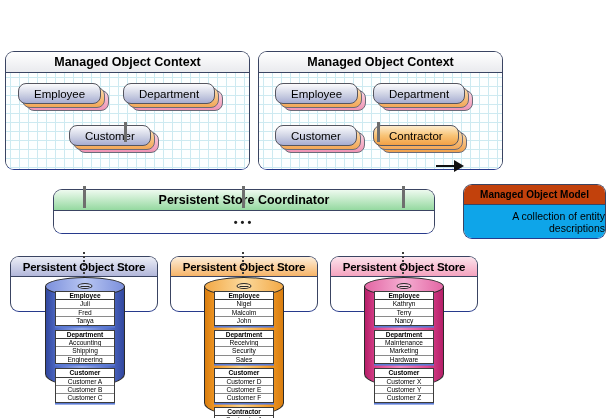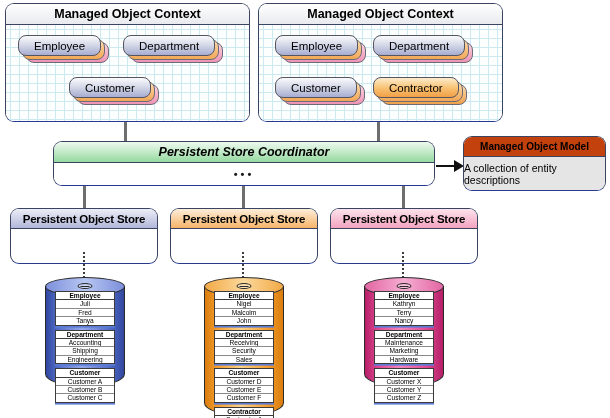--- a/index.html
+++ b/index.html
@@ -1,21 +1,21 @@
 <!DOCTYPE html>
 <html><head>
 <meta charset="utf-8">
 <style>
   html,body{margin:0;padding:0;background:#fff;}
   #canvas{position:relative;width:610px;height:418px;background:#fff;
     font-family:"Liberation Sans", sans-serif;overflow:hidden;}
 
   
   .nbox{position:absolute;border:1.6px solid #3a4462;border-bottom-color:#273a8c;
-    border-radius:9px;background:#fff;box-sizing:border-box;overflow:hidden;}
+    border-radius:9px;background:#fff;box-sizing:border-box;overflow:hidden;margin-top:48px;}
   .nbox .hd{font-weight:bold;color:#000;text-align:center;box-sizing:border-box;
     border-bottom:1.4px solid #3a4462;}
 
   
   .ctx{width:245px;height:119px;top:3px;}
   .ctx .hd{height:21px;line-height:21px;font-size:12.5px;
     background:linear-gradient(#ffffff,#e9eaee);}
   .ctx-body{position:relative;width:100%;height:96px;
     background-image:linear-gradient(#cdeaf1 1px, transparent 1px),
                      linear-gradient(90deg,#cdeaf1 1px, transparent 1px);
@@ -32,29 +32,29 @@
   .pill-top{position:relative;height:100%;border-radius:8px;border:1.2px solid #55555f;
     background:linear-gradient(#fbfbfd 0%,#ced2e4 55%,#a7add2 100%);
     display:flex;align-items:center;justify-content:center;box-sizing:border-box;
     font-size:11.5px;color:#000;padding:0 15px;white-space:nowrap;}
   .pill-stack.v-orange .pill-top{background:linear-gradient(#fdeccd 0%,#f8c477 50%,#f2a045 100%);}
   .pill-stack.v-orange .pill-layer.l-pink{background:linear-gradient(#fbdcae,#f0a14c);}
 
   
   .coord{left:53px;top:141px;width:382px;height:45px;}
   .coord .hd{height:21px;line-height:21px;font-size:12.5px;
-    background:linear-gradient(#eefaef,#95d9a0);font-style:italic;}
+    background:linear-gradient(#eefaef,#95d9a0);}
   .coord-body{height:22px;display:flex;align-items:center;justify-content:center;
     font-weight:bold;font-size:11px;letter-spacing:3px;color:#1c1c1c;background:#fff;}
 
   
   .model{left:463px;top:136px;width:143px;height:55px;}
   .model .hd{height:20px;line-height:20px;font-size:10px;background:#c2410c;}
   .model-body{height:33px;display:flex;align-items:center;justify-content:center;
-    text-align:left;font-size:10.5px;line-height:12px;color:#000;background:#e5e5e5;}
+    text-align:right;font-size:10.5px;line-height:12px;color:#000;background:#0ea5e9;}
 
   
   .store{width:148px;height:56px;top:208px;}
   .store .hd{height:20px;line-height:20px;font-size:11.5px;letter-spacing:-0.2px;}
   .store.v-lav .hd{background:linear-gradient(#eceef7,#b2b7da);}
   .store.v-org .hd{background:linear-gradient(#fdeeda,#f6b468);}
   .store.v-pnk .hd{background:linear-gradient(#fce3ec,#f4a3bf);}
   .store-body{height:22px;background:#fff;}
 
   

